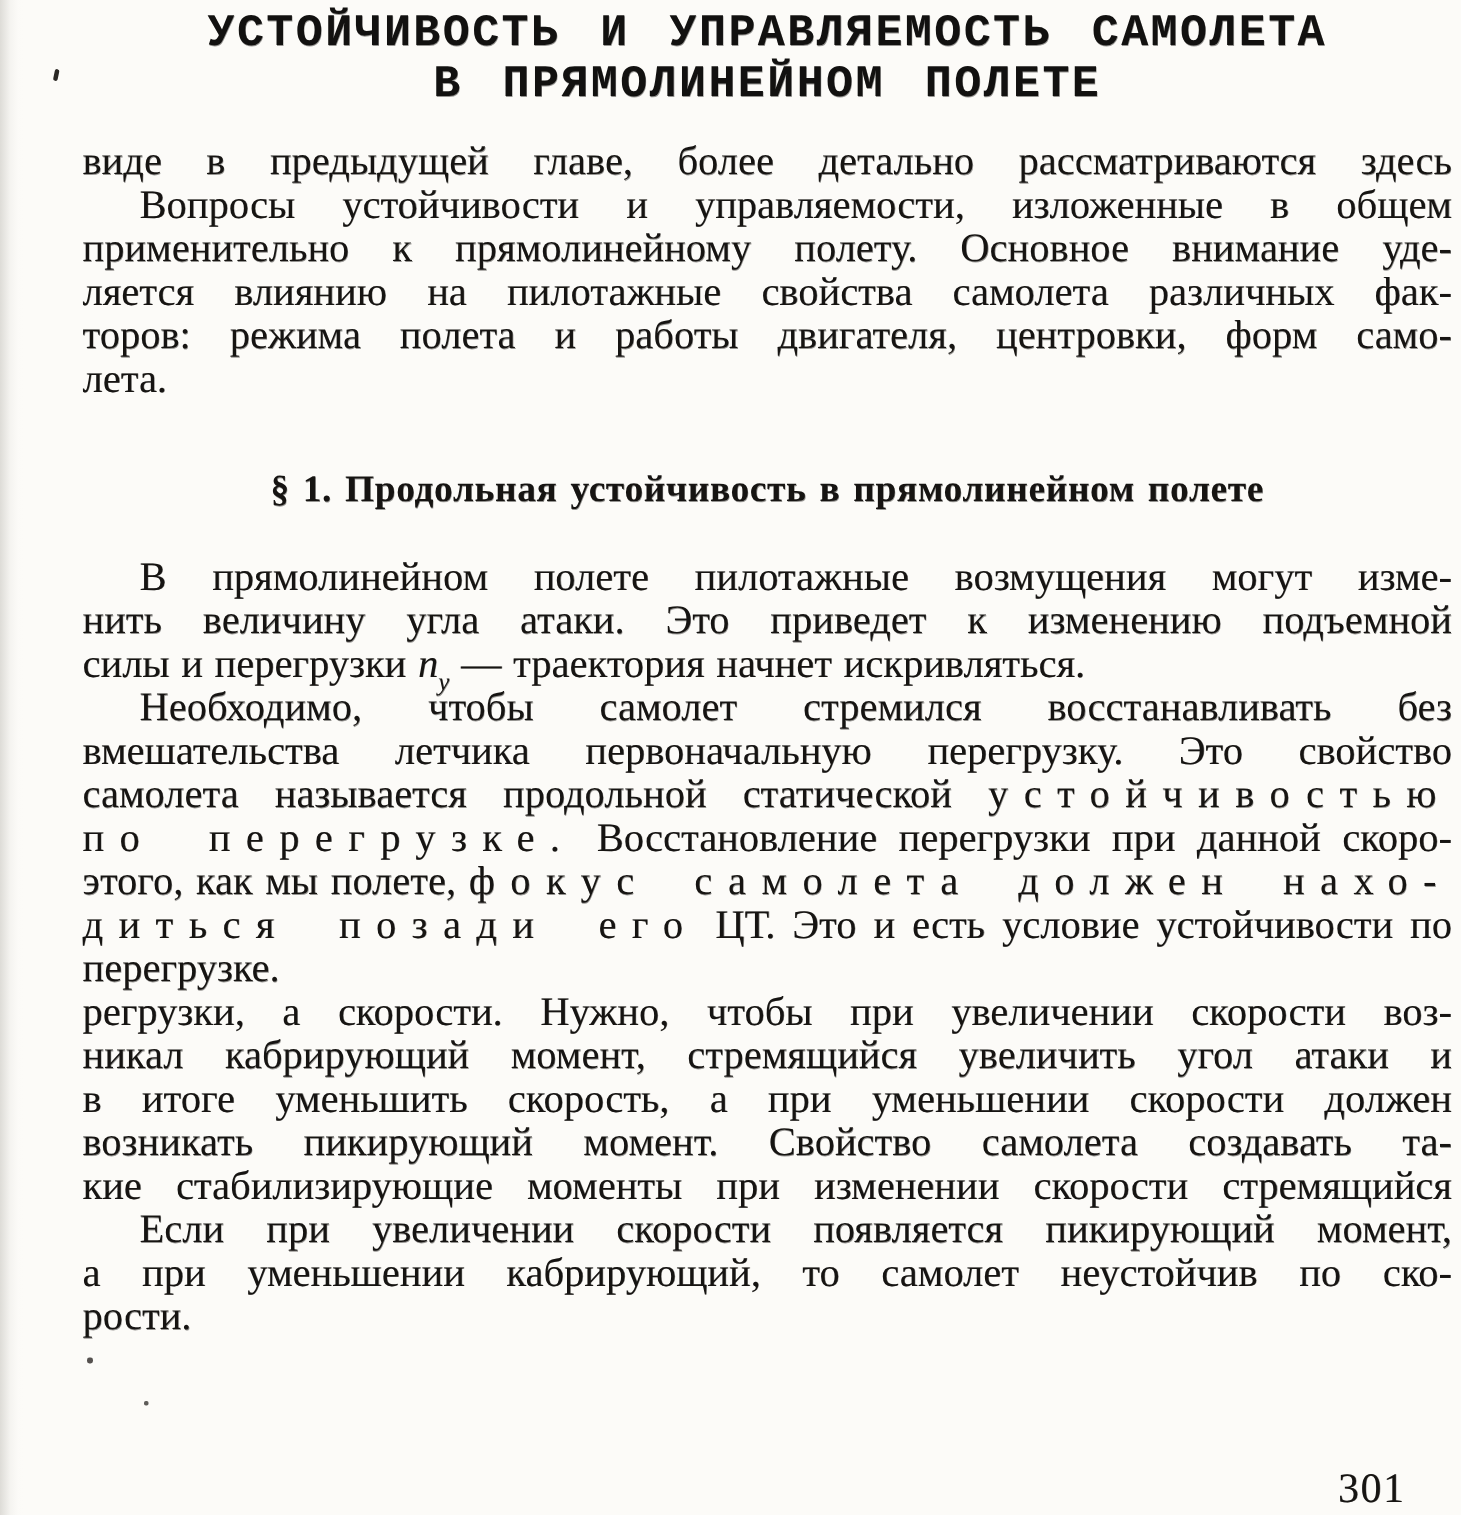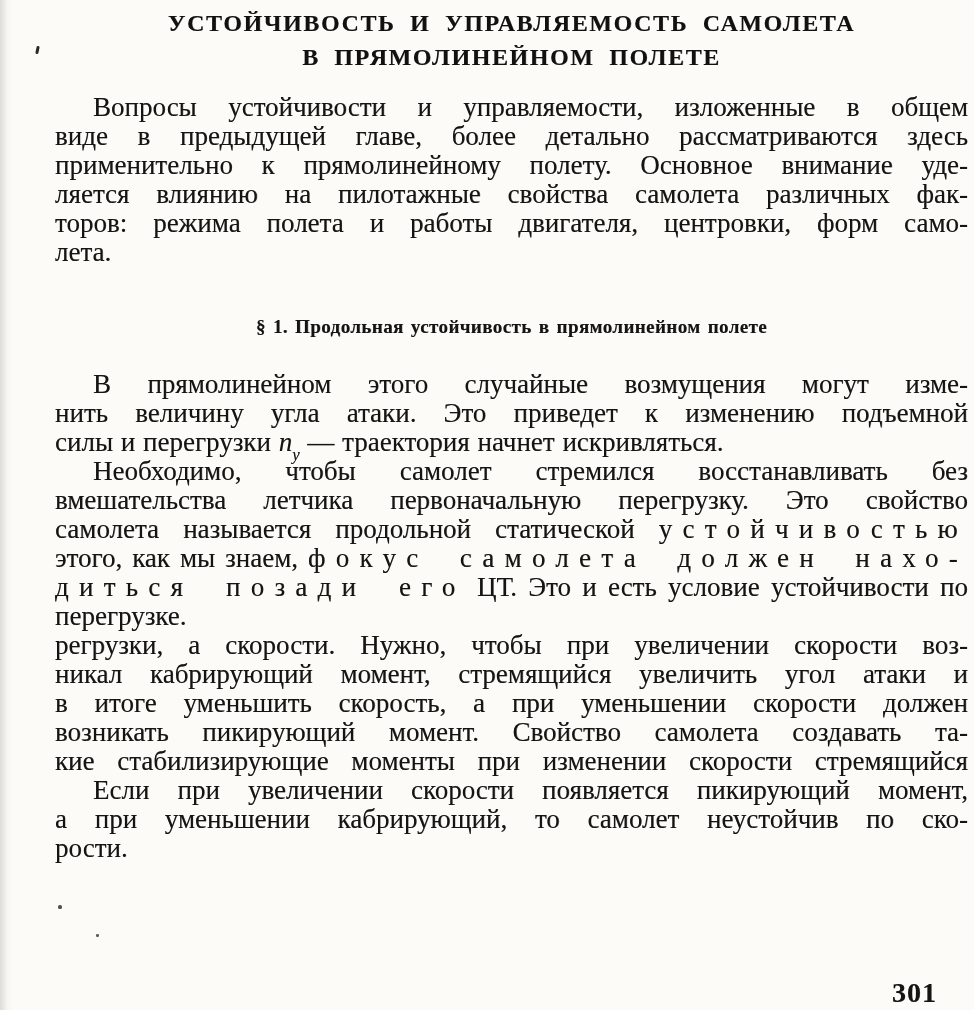--- a/index.html
+++ b/index.html
@@ -29,33 +29,34 @@
   .content {
     position: absolute;
     left: 55px;
     top: 0;
     width: 913px;
   }
 
   .title {
     margin: 6px 0 0 0;
     text-align: center;
-    font-size: 24px;
+    font-size: 30px;
     line-height: 34px;
     font-weight: bold;
     letter-spacing: 1.6px;
     word-spacing: 7px;
     color: #121110;
+    font-family: Liberation Mono, monospace;
   }
   .title-line { display: block; }
 
   .heading {
     margin: 45px 0 0 0;
     text-align: center;
-    font-size: 19px;
+    font-size: 25px;
     line-height: 30px;
     font-weight: bold;
     letter-spacing: 0.4px;
     word-spacing: 2px;
   }
 
   .intro { margin-top: 19px; }
   .bodytext { margin-top: 28px; }
 
   .para { margin: 0; }
@@ -75,21 +76,21 @@
 
   .math i { font-style: italic; font-family: "Liberation Serif", "DejaVu Serif", serif; }
   .math sub { font-size: 0.62em; line-height: 0; position: relative; top: 0.18em; font-style: italic; }
 
   .pagenum {
     position: absolute;
     top: 979px;
     right: 37px;
     font-size: 28px;
     line-height: 28px;
-    font-weight: bold;
+    font-weight: normal;
     letter-spacing: 1px;
   }
 
   
   .speck { position: absolute; background: #2a2724; border-radius: 40%; pointer-events: none; }
   .speck1 { left: 36px;  top: 46px;  width: 3px; height: 8px; transform: rotate(12deg); border-radius: 2px; }
   .speck2 { left: 58px;  top: 905px; width: 4px; height: 4px; opacity: .8; }
   .speck3 { left: 96px;  top: 934px; width: 3px; height: 3px; opacity: .75; }
 </style>
 </head>
@@ -99,42 +100,43 @@
   <div class="scan-edge"></div>
 
   <div class="content">
     <h1 class="title">
       <span class="title-line">УСТОЙЧИВОСТЬ И УПРАВЛЯЕМОСТЬ САМОЛЕТА</span>
       <span class="title-line">В ПРЯМОЛИНЕЙНОМ ПОЛЕТЕ</span>
     </h1>
 
     <div class="intro" id="intro-container">
         <div class="para">
+          <div class="tline"><span>виде в предыдущей главе, более детально рассматриваются здесь</span></div>
           <div class="tline ind"><span>Вопросы устойчивости и управляемости, изложенные в общем</span></div>
-          <div class="tline"><span>виде в предыдущей главе, более детально рассматриваются здесь</span></div>
           <div class="tline"><span>применительно к прямолинейному полету. Основное внимание уде-</span></div>
           <div class="tline"><span>ляется влиянию на пилотажные свойства самолета различных фак-</span></div>
           <div class="tline"><span>торов: режима полета и работы двигателя, центровки, форм само-</span></div>
           <div class="tline end"><span>лета.</span></div>
         </div>
       </div>
 
     <h2 class="heading">§ 1. Продольная устойчивость в прямолинейном полете</h2>
 
     <div class="bodytext" id="section-container">
         <div class="para">
-          <div class="tline ind"><span>В прямолинейном этого случайные возмущения могут изме-</span></div>
+          <div class="tline ind"><span>В прямолинейном полете пилотажные возмущения могут изме-</span></div>
           <div class="tline"><span>нить величину угла атаки. Это приведет к изменению подъемной</span></div>
           <div class="tline end"><span>силы и перегрузки </span><span class="math"><i>n</i><sub>y</sub></span><span> — траектория начнет искривляться.</span></div>
         </div>
         <div class="para">
           <div class="tline ind"><span>Необходимо, чтобы самолет стремился восстанавливать без</span></div>
           <div class="tline"><span>вмешательства летчика первоначальную перегрузку. Это свойство</span></div>
           <div class="tline"><span>самолета называется продольной статической </span><span class="sp">устойчивостью</span></div>
-          <div class="tline"><span>этого, как мы знаем, </span><span class="sp">фокус самолета должен нахо-</span></div>
+          <div class="tline"><span class="sp">по перегрузке.</span><span> Восстановление перегрузки при данной скоро-</span></div>
+          <div class="tline"><span>этого, как мы полете, </span><span class="sp">фокус самолета должен нахо-</span></div>
           <div class="tline"><span class="sp">диться позади его</span><span> ЦТ. Это и есть условие устойчивости по</span></div>
           <div class="tline end"><span>перегрузке.</span></div>
         </div>
         <div class="para">
           <div class="tline"><span>регрузки, а скорости. Нужно, чтобы при увеличении скорости воз-</span></div>
           <div class="tline"><span>никал кабрирующий момент, стремящийся увеличить угол атаки и</span></div>
           <div class="tline"><span>в итоге уменьшить скорость, а при уменьшении скорости должен</span></div>
           <div class="tline"><span>возникать пикирующий момент. Свойство самолета создавать та-</span></div>
           <div class="tline"><span>кие стабилизирующие моменты при изменении скорости стремящийся</span></div>
         </div>

